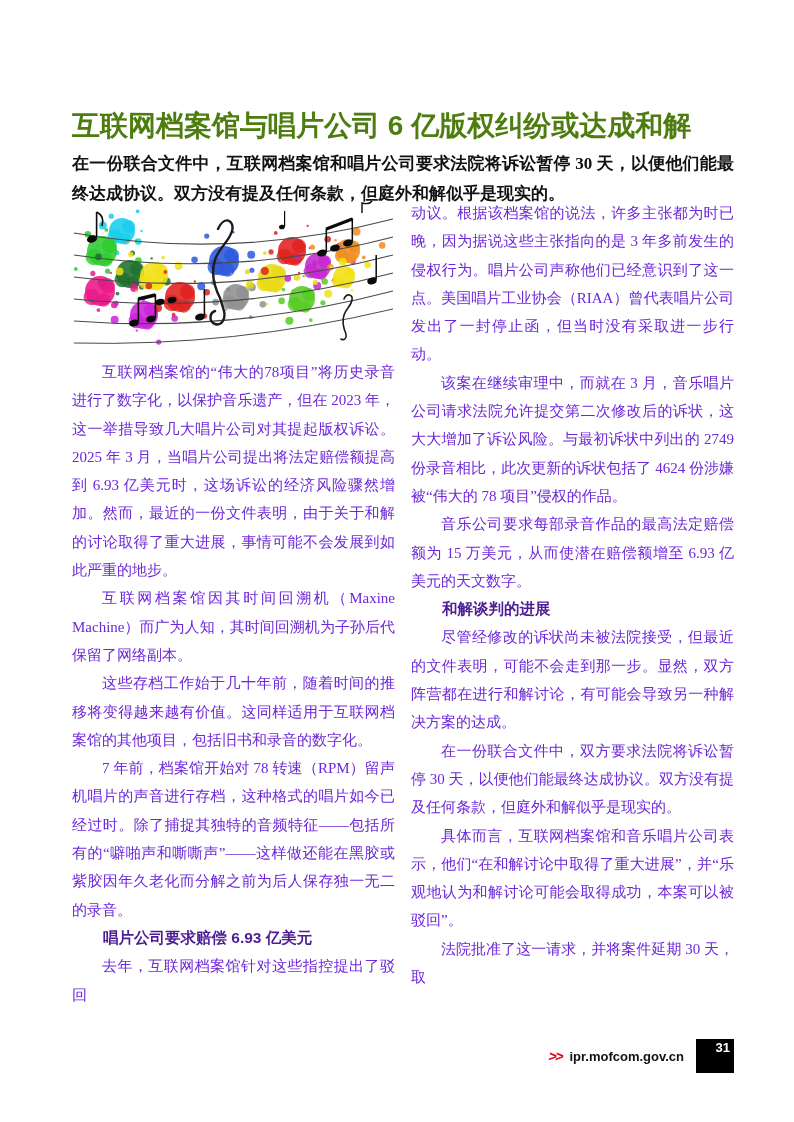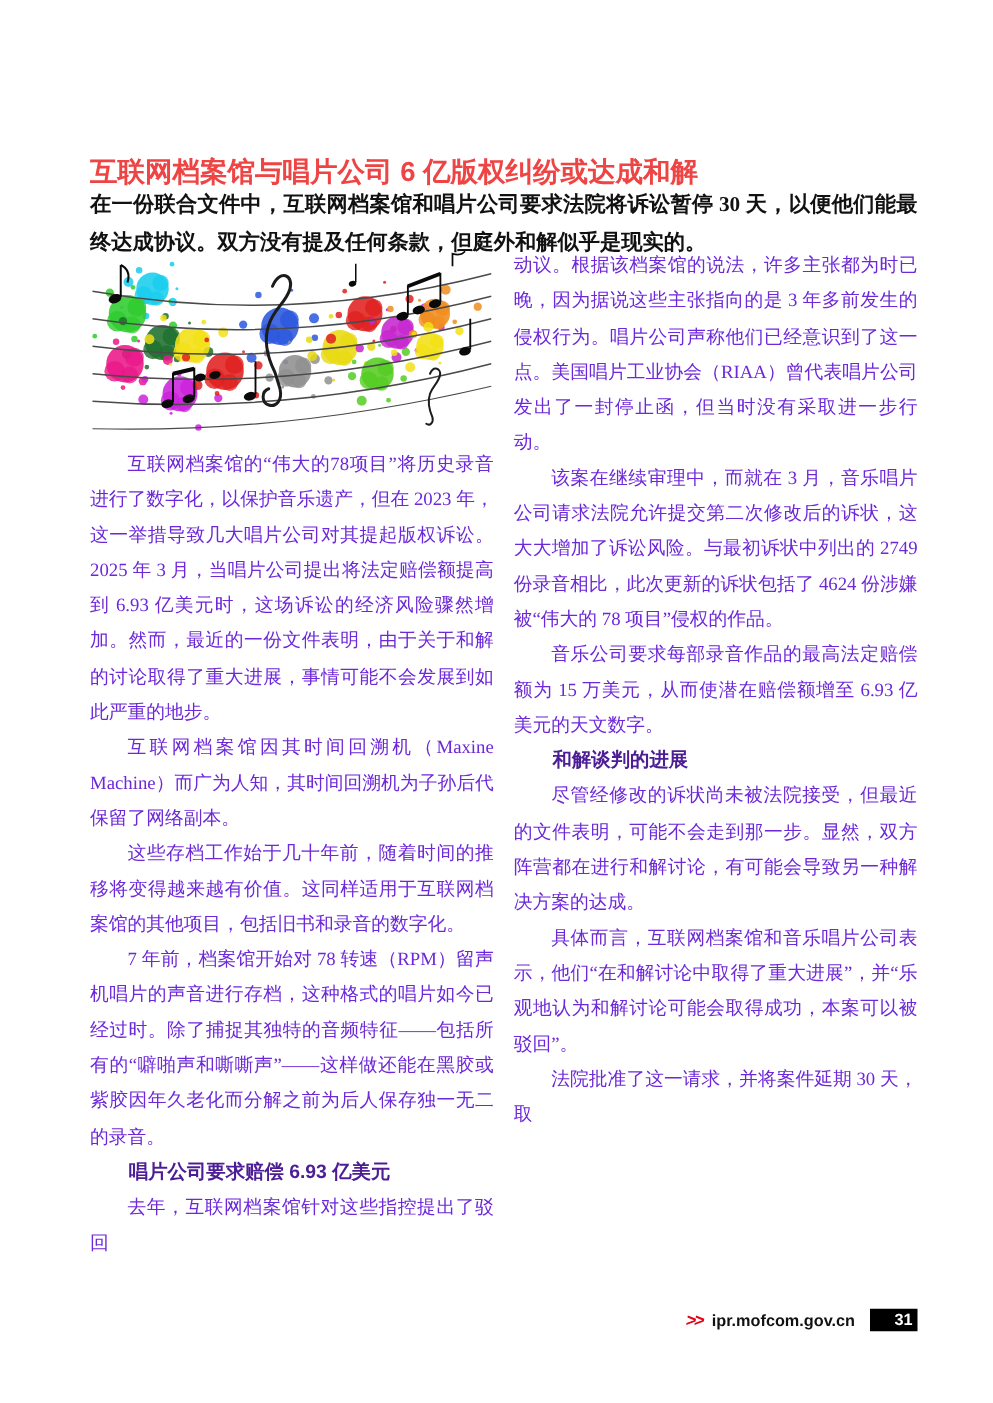--- a/index.html
+++ b/index.html
@@ -2,23 +2,23 @@
 <html lang="zh"><head>
 <meta charset="utf-8">
 <style>
   html,body{margin:0;padding:0;background:#ffffff;}
   .page{
     position:relative;width:794px;height:1122px;background:#ffffff;
     font-family:"Liberation Serif","DejaVu Serif",serif;color:#141414;
     overflow:hidden;
   }
   .title{
-    position:absolute;left:72px;top:108px;width:662px;
+    position:absolute;left:72px;top:92px;width:662px;
     font-family:"Liberation Sans","DejaVu Sans",sans-serif;
-    font-weight:700;font-size:22px;line-height:30px;color:#ef4444;
+    font-weight:700;font-size:28px;line-height:30px;color:#4d7c0f;
   }
   .intro{
     position:absolute;left:72px;top:132px;width:662px;
     font-family:Liberation Serif, serif;
     font-weight:600;font-size:17px;line-height:30px;color:#111;
     text-align:justify;
   }
   .columns{
     position:absolute;left:72px;top:199px;width:662px;
     display:flex;gap:16px;
@@ -43,21 +43,21 @@
     font-family:"Liberation Sans","DejaVu Sans",sans-serif;
   }
   .chevrons{
     color:#e60012;font-weight:900;font-size:14px;letter-spacing:-1.5px;
     transform:skewX(-10deg);margin-right:7px;line-height:16px;
   }
   .site{font-weight:700;font-size:13px;color:#111;}
   .pagebox{
     margin-left:12px;background:#000;color:#fff;width:32px;height:16px;
     font-weight:700;font-size:13px;line-height:16px;text-align:right;
-    padding:1px 4px 1px 2px;
+    padding:1px 4px 17px 2px;
   }
 </style>
 </head>
 <body>
 
 <div class="page">
 
   <h1 class="title">互联网档案馆与唱片公司 6 亿版权纠纷或达成和解</h1>
 
   <p class="intro">在一份联合文件中，互联网档案馆和唱片公司要求法院将诉讼暂停 30 天，以便他们能最终达成协议。双方没有提及任何条款，但庭外和解似乎是现实的。</p>
@@ -281,20 +281,21 @@
       <h2 class="subhead">唱片公司要求赔偿 6.93 亿美元</h2>
       <p class="para">去年，互联网档案馆针对这些指控提出了驳回</p>
     </div>
 
     <div class="col">
       <p class="para no-indent">动议。根据该档案馆的说法，许多主张都为时已晚，因为据说这些主张指向的是 3 年多前发生的侵权行为。唱片公司声称他们已经意识到了这一点。美国唱片工业协会（RIAA）曾代表唱片公司发出了一封停止函，但当时没有采取进一步行动。</p>
       <p class="para">该案在继续审理中，而就在 3 月，音乐唱片公司请求法院允许提交第二次修改后的诉状，这大大增加了诉讼风险。与最初诉状中列出的 2749 份录音相比，此次更新的诉状包括了 4624 份涉嫌被“伟大的 78 项目”侵权的作品。</p>
       <p class="para">音乐公司要求每部录音作品的最高法定赔偿额为 15 万美元，从而使潜在赔偿额增至 6.93 亿美元的天文数字。</p>
       <h2 class="subhead">和解谈判的进展</h2>
       <p class="para">尽管经修改的诉状尚未被法院接受，但最近的文件表明，可能不会走到那一步。显然，双方阵营都在进行和解讨论，有可能会导致另一种解决方案的达成。</p>
+      <p class="para">在一份联合文件中，双方要求法院将诉讼暂停 30 天，以便他们能最终达成协议。双方没有提及任何条款，但庭外和解似乎是现实的。</p>
       <p class="para">具体而言，互联网档案馆和音乐唱片公司表示，他们“在和解讨论中取得了重大进展”，并“乐观地认为和解讨论可能会取得成功，本案可以被驳回”。</p>
       <p class="para">法院批准了这一请求，并将案件延期 30 天，取</p>
     </div>
 
   </div>
 
   <div class="footer">
     <span class="chevrons">&gt;&gt;</span>
     <span class="site">ipr.mofcom.gov.cn</span>
     <span class="pagebox">31</span>

